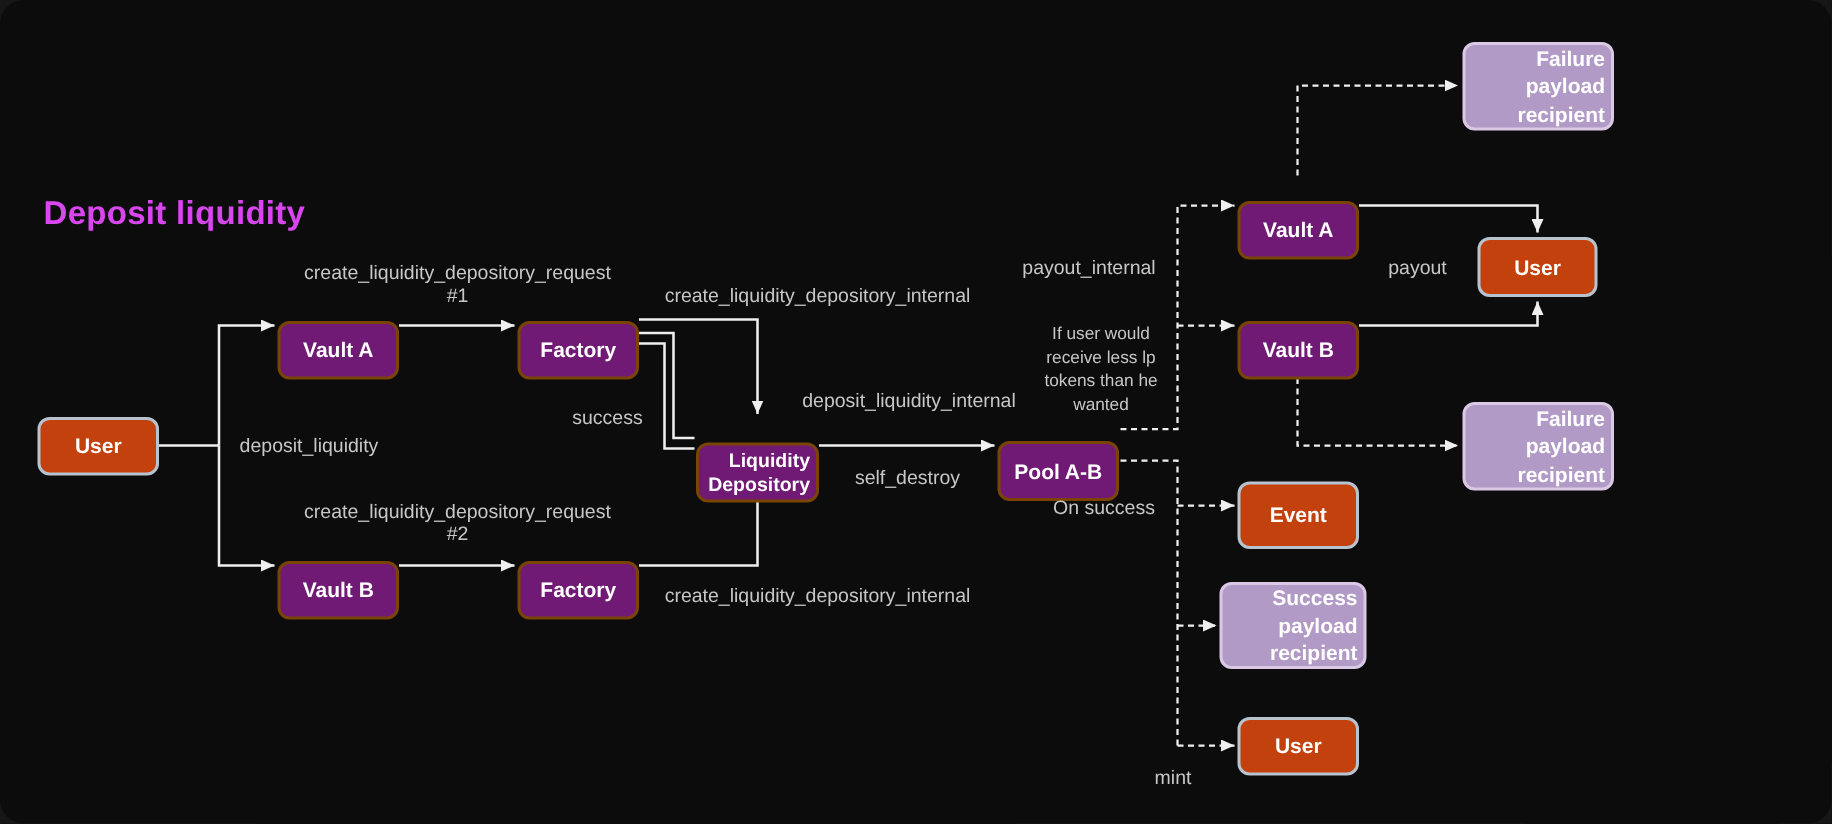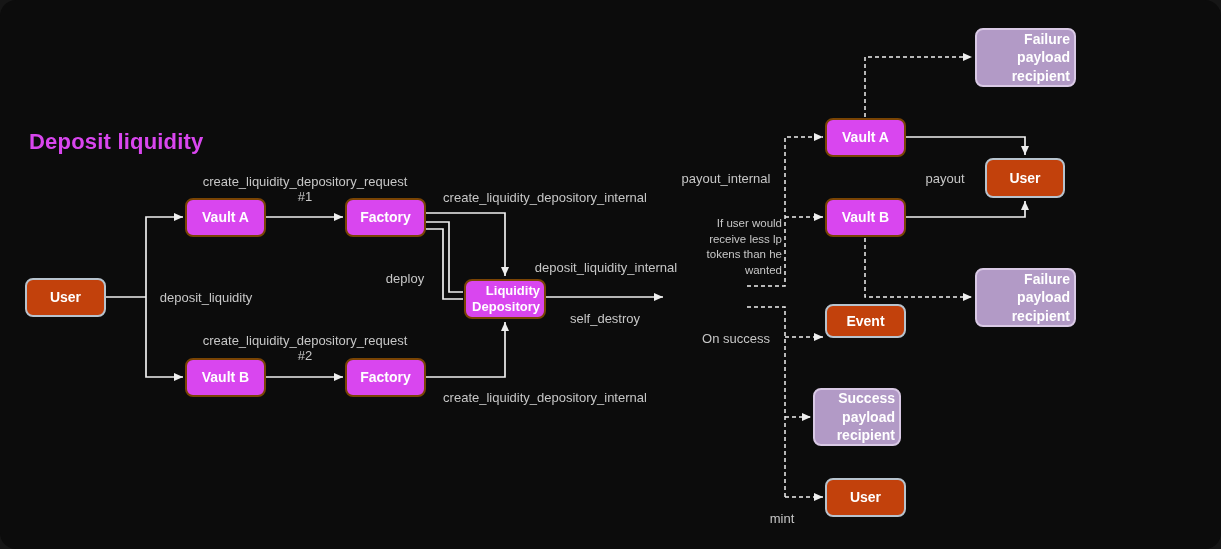--- a/index.html
+++ b/index.html
@@ -10,21 +10,21 @@
   .title{
     position:absolute;left:29px;top:129px;color:#d946ef;
     font-size:22px;font-weight:700;letter-spacing:.2px;
   }
   svg.edges{position:absolute;left:0;top:0;width:1221px;height:549px;}
   .node{
     position:absolute;box-sizing:border-box;display:flex;align-items:center;justify-content:center;
     text-align:right;font-weight:700;color:#ffffff;border-radius:8px;border:2px solid;
     font-size:14px;line-height:1.32;padding:2px 4px;
   }
-  .orange{background:#d946ef;border-color:#7a4404;}
+  .orange{background:#701a75;border-color:#7a4404;margin-top:16px;}
   .gray{background:#c2410c;border-color:#b7c3ce;}
   .purple{background:#b29ac6;border-color:#d9c9e5;}
   .small-text{font-size:13px;line-height:1.25;}
   .elabel{
     position:absolute;transform:translate(-50%,-50%);color:#c7c7c7;
     font-size:13px;white-space:nowrap;text-align:center;
   }
   .elabel.multi{white-space:normal;line-height:15px;}
   .elabel.cond{white-space:normal;width:96px;font-size:11.5px;line-height:15.5px;}
 </style>
@@ -66,45 +66,46 @@
       <path d="M865,238 V297 H972" marker-end="url(#arr)"></path>
     </g>
   </svg>
 
   <div class="node gray" style="left:25px;top:278px;width:81px;height:39px;">User</div>
   <div class="node orange" style="left:185px;top:198px;width:81px;height:39px;">Vault A</div>
   <div class="node orange" style="left:185px;top:358px;width:81px;height:39px;">Vault B</div>
   <div class="node orange" style="left:345px;top:198px;width:81px;height:39px;">Factory</div>
   <div class="node orange" style="left:345px;top:358px;width:81px;height:39px;">Factory</div>
   <div class="node orange small-text" style="left:464px;top:279px;width:82px;height:40px;">Liquidity Depository</div>
+  <div class="node orange" style="left:665px;top:278px;width:81px;height:40px;">Pool A-B</div>
   <div class="node orange" style="left:825px;top:118px;width:81px;height:39px;">Vault A</div>
   <div class="node orange" style="left:825px;top:198px;width:81px;height:39px;">Vault B</div>
   <div class="node gray" style="left:985px;top:158px;width:80px;height:40px;">User</div>
   <div class="node purple" style="left:975px;top:28px;width:101px;height:59px;">Failure payload recipient</div>
   <div class="node purple" style="left:975px;top:268px;width:101px;height:59px;">Failure payload recipient</div>
-  <div class="node gray" style="left:825px;top:304px;width:81px;height:34px;">Event</div>
-  <div class="node purple" style="left:813px;top:388px;width:88px;height:58px;">Success payload recipient</div>
+  <div class="node gray" style="left:825px;top:321px;width:81px;height:45px;">Event</div>
+  <div class="node purple" style="left:813px;top:388px;width:98px;height:58px;">Success payload recipient</div>
   <div class="node gray" style="left:825px;top:478px;width:81px;height:39px;">User</div>
 
   <div class="elabel" style="left:206px;top:297px;">deposit_liquidity</div>
 
   <div class="elabel multi" style="left:305px;top:189px;">
     <span>create_liquidity_depository_request</span><br>
     <span>#1</span>
   </div>
 
   <div class="elabel multi" style="left:305px;top:348px;">
     <span>create_liquidity_depository_request</span><br>
     <span>#2</span>
   </div>
 
   <div class="elabel" style="left:545px;top:197px;">create_liquidity_depository_internal</div>
-  <div class="elabel" style="left:405px;top:278px;">deploy</div>
+  <div class="elabel" style="left:405px;top:278px;">success</div>
   <div class="elabel" style="left:606px;top:267px;">deposit_liquidity_internal</div>
   <div class="elabel" style="left:605px;top:318px;">self_destroy</div>
   <div class="elabel" style="left:545px;top:397px;">create_liquidity_depository_internal</div>
   <div class="elabel" style="left:726px;top:178px;">payout_internal</div>
-  <div class="elabel cond" style="left:734px;top:247px;text-align:right;">If user would receive less lp tokens than he wanted</div>
+  <div class="elabel cond" style="left:734px;top:247px;">If user would receive less lp tokens than he wanted</div>
   <div class="elabel" style="left:945px;top:178px;">payout</div>
   <div class="elabel" style="left:736px;top:338px;">On success</div>
   <div class="elabel" style="left:782px;top:518px;">mint</div>
 
 </div>
 
 </body></html>

